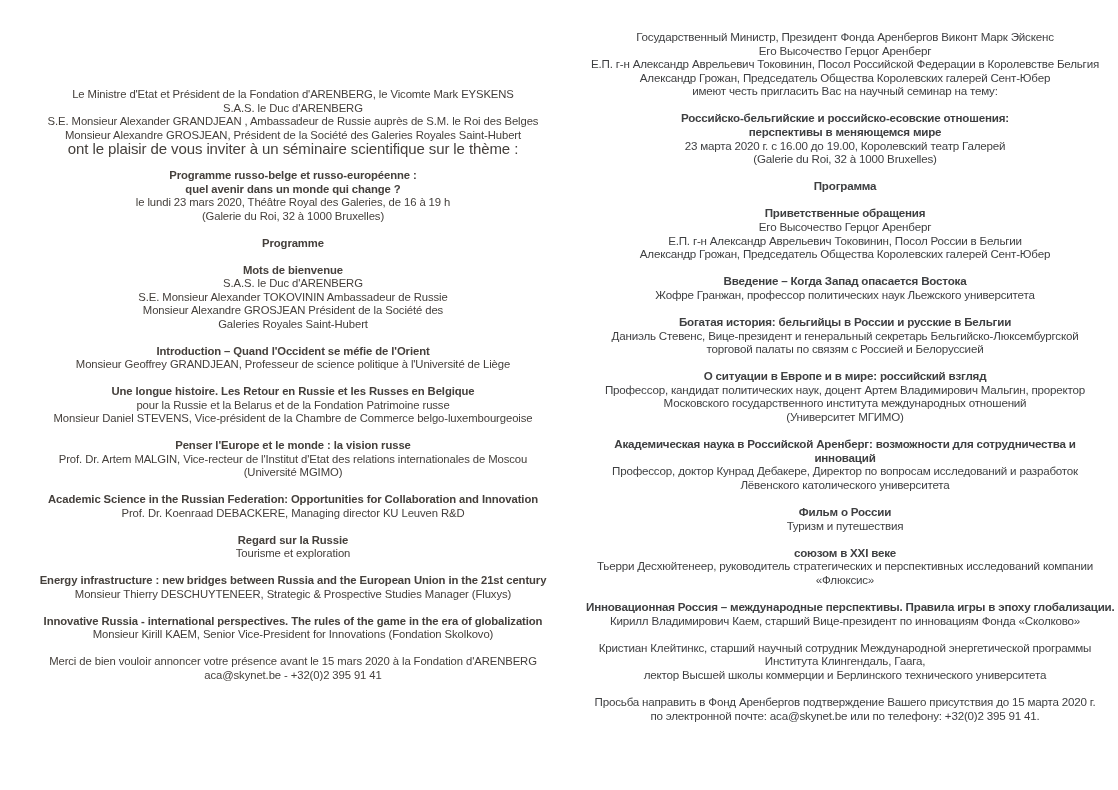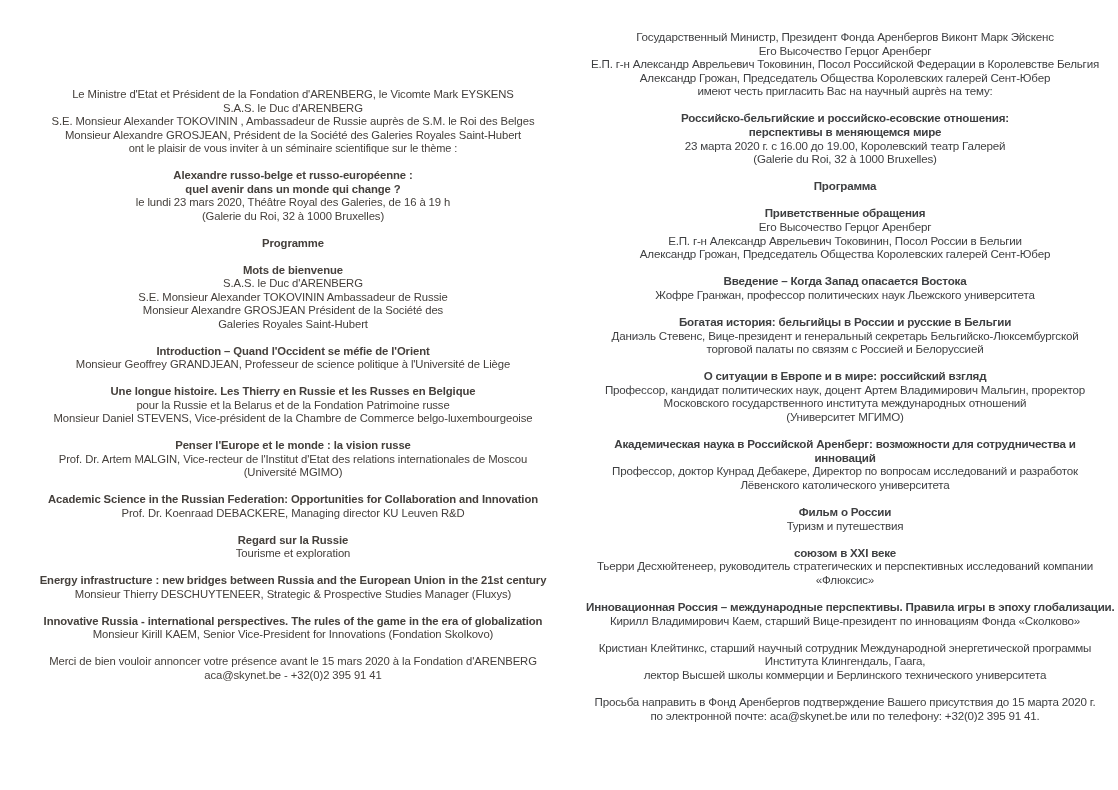--- a/index.html
+++ b/index.html
@@ -37,56 +37,56 @@
     font-family: "Liberation Sans", "DejaVu Sans", sans-serif;
     font-size: 11.6px;
     line-height: 13.6px;
     color: #3e3f41;
     letter-spacing: -0.2px;
   }
   .block { margin: 0 0 13.5px 0; }
   .block:last-child { margin-bottom: 0; }
   .line { white-space: nowrap; }
   .line.bold { font-weight: bold; }
-  .line.small { font-size: 11px; }
+  .line.small { font-size: 15px; }
 </style>
 </head>
 <body>
 
 <div id="document" style="background: rgb(255, 255, 255);">
   <div id="page-left" class="page" style="color: rgb(69, 64, 60);">
       <div class="block">
         <div class="line">Le Ministre d'Etat et Président de la Fondation d'ARENBERG, le Vicomte Mark EYSKENS</div>
         <div class="line">S.A.S. le Duc d'ARENBERG</div>
-        <div class="line">S.E. Monsieur Alexander TOKOVININ , Ambassadeur de Russie auprès de S.M. le Roi des Belges</div>
+        <div class="line">S.E. Monsieur Alexander GRANDJEAN , Ambassadeur de Russie auprès de S.M. le Roi des Belges</div>
         <div class="line">Monsieur Alexandre GROSJEAN, Président de la Société des Galeries Royales Saint-Hubert</div>
         <div class="line small">ont le plaisir de vous inviter à un séminaire scientifique sur le thème :</div>
       </div>
       <div class="block">
-        <div class="line bold">Alexandre russo-belge et russo-européenne :</div>
+        <div class="line bold">Programme russo-belge et russo-européenne :</div>
         <div class="line bold">quel avenir dans un monde qui change ?</div>
         <div class="line">le lundi 23 mars 2020, Théâtre Royal des Galeries, de 16 à 19 h</div>
         <div class="line">(Galerie du Roi, 32 à 1000 Bruxelles)</div>
       </div>
       <div class="block">
         <div class="line bold">Programme</div>
       </div>
       <div class="block">
         <div class="line bold">Mots de bienvenue</div>
         <div class="line">S.A.S. le Duc d'ARENBERG</div>
         <div class="line">S.E. Monsieur Alexander TOKOVININ  Ambassadeur de Russie</div>
         <div class="line">Monsieur Alexandre GROSJEAN Président de la Société des</div>
         <div class="line">Galeries Royales Saint-Hubert</div>
       </div>
       <div class="block">
         <div class="line bold">Introduction – Quand l'Occident se méfie de l'Orient</div>
         <div class="line">Monsieur Geoffrey GRANDJEAN, Professeur de science politique à l'Université de Liège</div>
       </div>
       <div class="block">
-        <div class="line bold">Une longue histoire. Les Thierry en Russie et les Russes en Belgique</div>
+        <div class="line bold">Une longue histoire. Les Retour en Russie et les Russes en Belgique</div>
         <div class="line">pour la Russie et la Belarus et de la Fondation Patrimoine russe</div>
         <div class="line">Monsieur Daniel STEVENS, Vice-président de la Chambre de Commerce belgo-luxembourgeoise</div>
       </div>
       <div class="block">
         <div class="line bold">Penser l'Europe et le monde : la vision russe</div>
         <div class="line">Prof. Dr. Artem MALGIN, Vice-recteur de l'Institut d'Etat des relations internationales de Moscou</div>
         <div class="line">(Université MGIMO)</div>
       </div>
       <div class="block">
         <div class="line bold">Academic Science in the Russian Federation: Opportunities for Collaboration and Innovation</div>
@@ -108,21 +108,21 @@
         <div class="line">Merci de bien vouloir annoncer votre présence avant le 15 mars 2020 à la Fondation d'ARENBERG</div>
         <div class="line">aca@skynet.be - +32(0)2 395 91 41</div>
       </div>
     </div>
   <div id="page-right" class="page" style="color: rgb(62, 63, 65);">
       <div class="block">
         <div class="line">Государственный Министр, Президент Фонда Аренбергов Виконт Марк Эйскенс</div>
         <div class="line">Его Высочество Герцог Аренберг</div>
         <div class="line">Е.П. г-н Александр Аврельевич Токовинин, Посол Российской Федерации в Королевстве Бельгия</div>
         <div class="line">Александр Грожан, Председатель Общества Королевских галерей Сент-Юбер</div>
-        <div class="line">имеют честь пригласить Вас на научный auprès на тему:</div>
+        <div class="line">имеют честь пригласить Вас на научный семинар на тему:</div>
       </div>
       <div class="block">
         <div class="line bold">Российско-бельгийские и российско-есовские отношения:</div>
         <div class="line bold">перспективы в меняющемся мире</div>
         <div class="line">23 марта 2020 г. с 16.00 до 19.00, Королевский театр Галерей</div>
         <div class="line">(Galerie du Roi, 32 à 1000 Bruxelles)</div>
       </div>
       <div class="block">
         <div class="line bold">Программа</div>
       </div>

